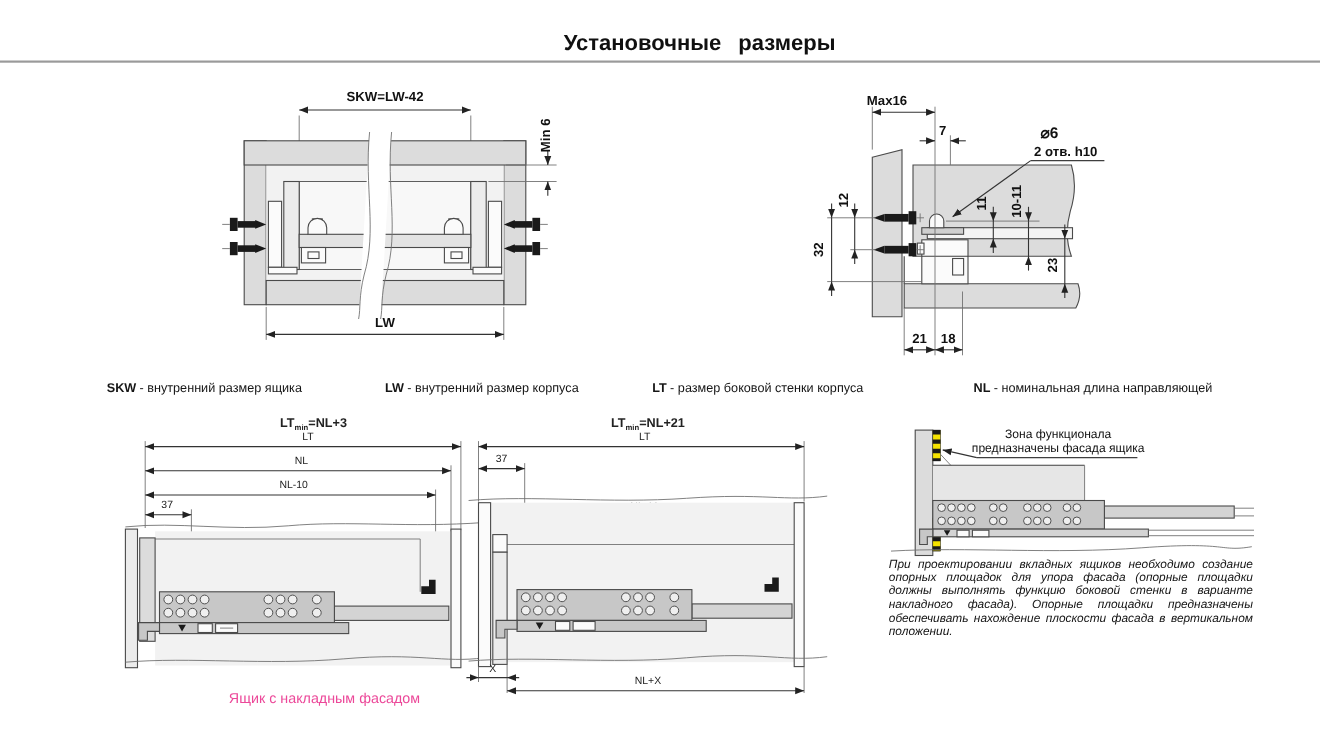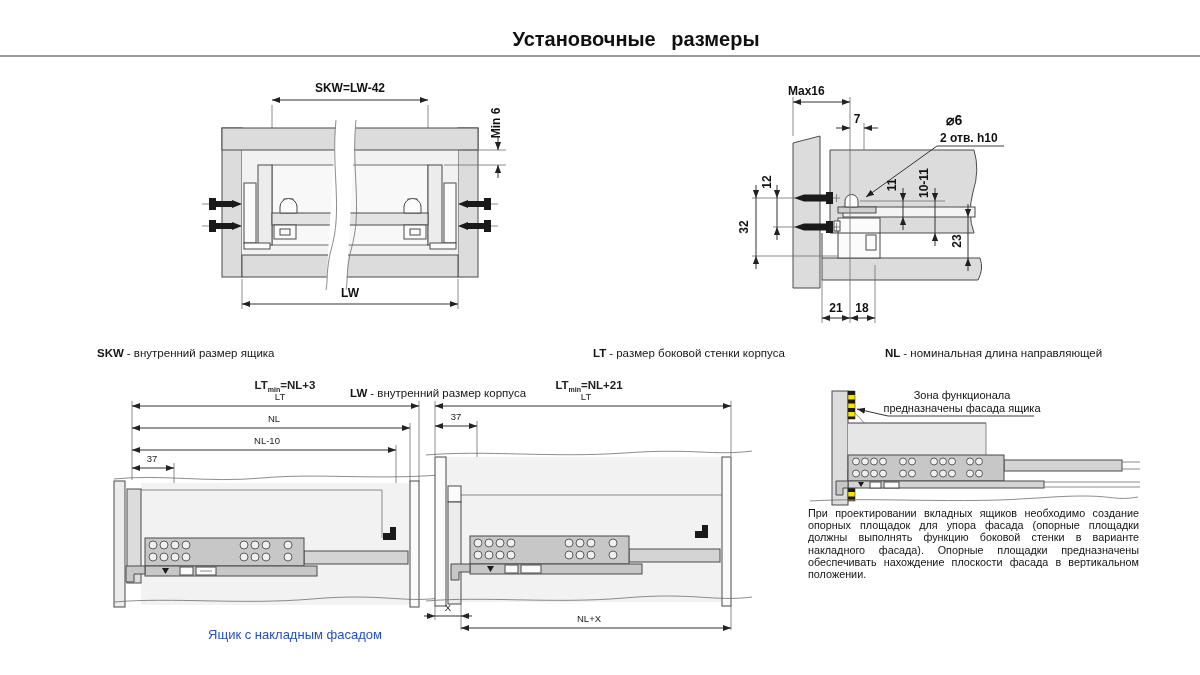--- a/index.html
+++ b/index.html
@@ -7,23 +7,23 @@
         font-family:"Liberation Sans",sans-serif;color:#111;}
   .abs{position:absolute;}
   .title{top:28px;left:0;width:100%;text-align:center;font-size:20px;font-weight:bold;
          word-spacing:10px;color:#101010;margin-left:36px;}
   .divider{top:55px;left:0;width:1200px;height:0;border-top:2px solid #9a9a9a;}
   .legend-item{top:347px;font-size:11.5px;white-space:nowrap;color:#151515;text-align:right;}
   .legend-abbr{font-weight:bold;}
   .legend-desc{margin-left:3px;}
   .formula{font-size:11.5px;font-weight:bold;text-align:center;color:#222;}
   .formula sub{font-size:7px;font-weight:bold;}
-  .caption{font-size:13px;text-align:center;color:#1d4ed8;}
+  .caption{font-size:13px;text-align:center;color:#ec4899;}
   .callout{font-size:11px;line-height:12.5px;text-align:center;color:#111;}
-  .para{font-size:10.8px;line-height:12.2px;text-align:justify;color:#131313;width:331px;}
+  .para{font-size:10.8px;line-height:12.2px;text-align:justify;color:#131313;width:331px;font-style:italic;}
   svg{position:absolute;overflow:visible;}
   .ln{stroke:#3f3f3f;stroke-width:1;fill:none;}
   .thin{stroke:#6f6f6f;stroke-width:0.8;fill:none;}
   .dim{stroke:#333;stroke-width:1;fill:none;}
   .panel{fill:#dcdcdc;stroke:#4a4a4a;stroke-width:1;}
   .panel2{fill:#ececec;stroke:#4a4a4a;stroke-width:1;}
   .white{fill:#fbfbfb;stroke:#4a4a4a;stroke-width:1;}
   .rail{fill:#c7c7c7;stroke:#4a4a4a;stroke-width:1;}
   .rail2{fill:#d4d4d4;stroke:#4a4a4a;stroke-width:1;}
   .hole{fill:#efefef;stroke:#4f4f4f;stroke-width:0.9;}
@@ -203,21 +203,21 @@
       <line class="dim" x1="82" y1="243" x2="110" y2="243" marker-start="url(#ar)" marker-end="url(#ar)"></line>
       <line class="dim" x1="110" y1="243" x2="135" y2="243" marker-start="url(#ar)" marker-end="url(#ar)"></line>
       <text class="dimtext" x="96" y="237" text-anchor="middle">21</text>
       <text class="dimtext" x="122" y="237" text-anchor="middle">18</text>
     </g>
   </svg>
 
   <div class="abs legend-item" style="left:97px;">
     <span class="legend-abbr">SKW</span><span class="legend-desc">- внутренний размер ящика</span>
   </div>
-  <div class="abs legend-item" style="left:350px;margin-top:40px;">
+  <div class="abs legend-item" style="left:350px;">
     <span class="legend-abbr">LW</span><span class="legend-desc">- внутренний размер корпуса</span>
   </div>
   <div class="abs legend-item" style="left:593px;">
     <span class="legend-abbr">LT</span><span class="legend-desc">- размер боковой стенки корпуса</span>
   </div>
   <div class="abs legend-item" style="left:865px;margin-left:20px;">
     <span class="legend-abbr">NL</span><span class="legend-desc">- номинальная длина направляющей</span>
   </div>
 
   <div class="abs formula" style="left:120px;top:379px;width:330px;">

